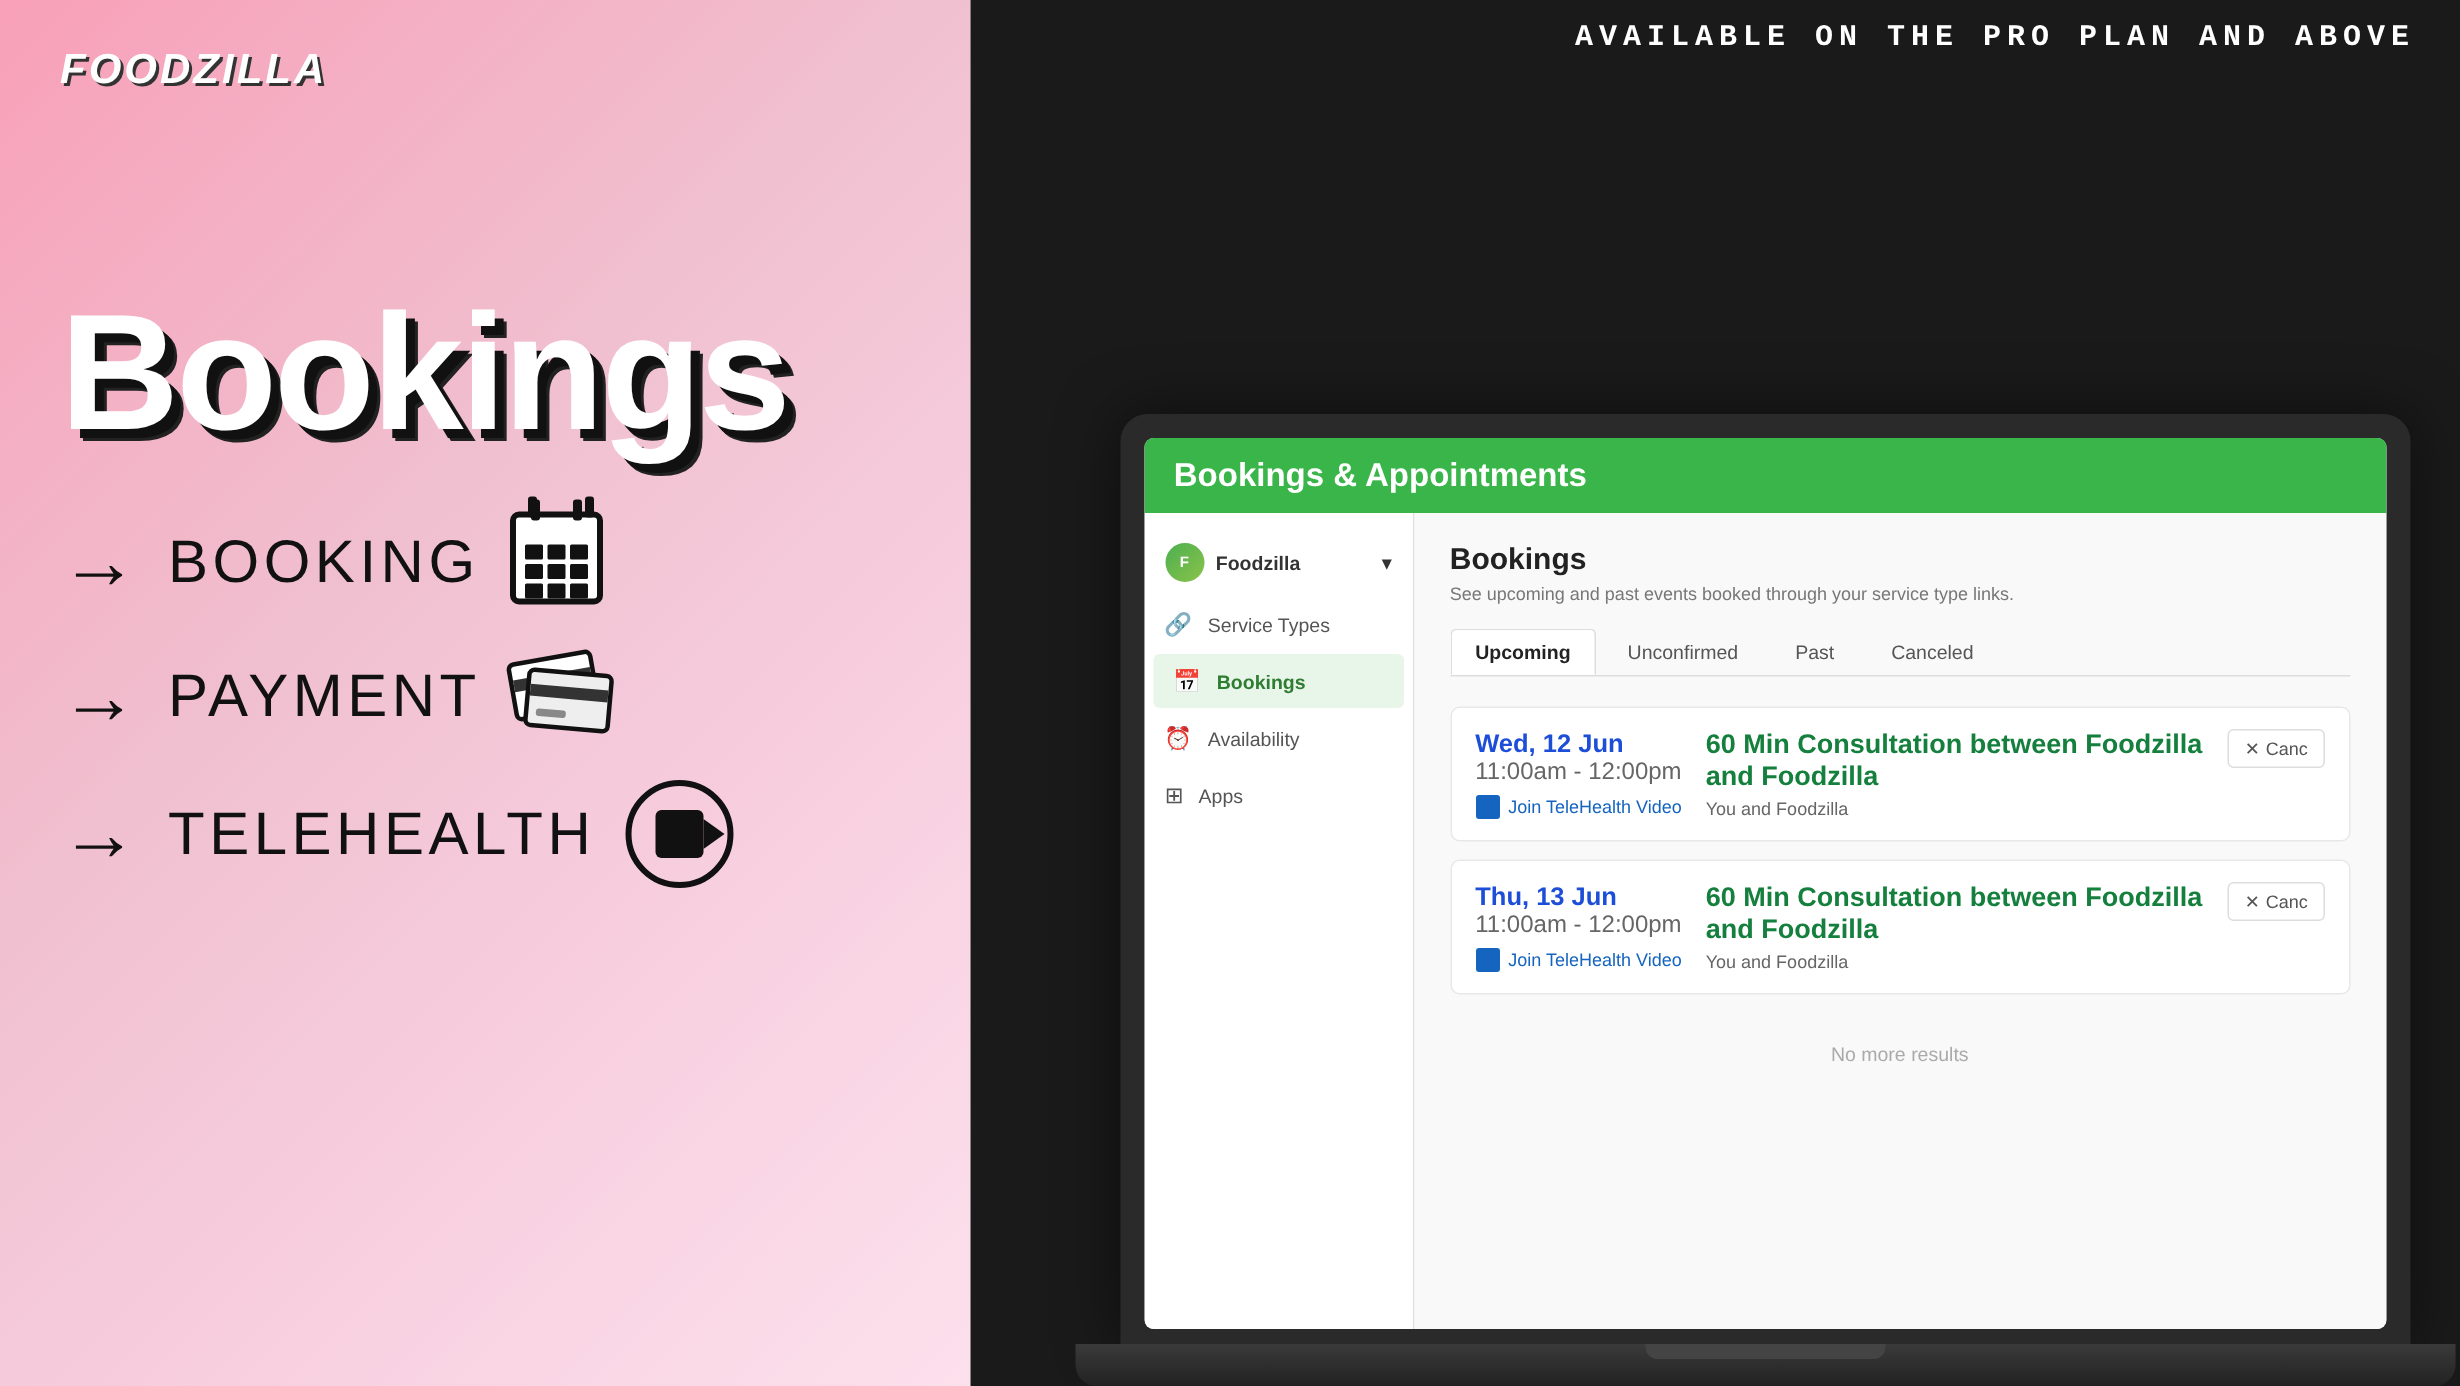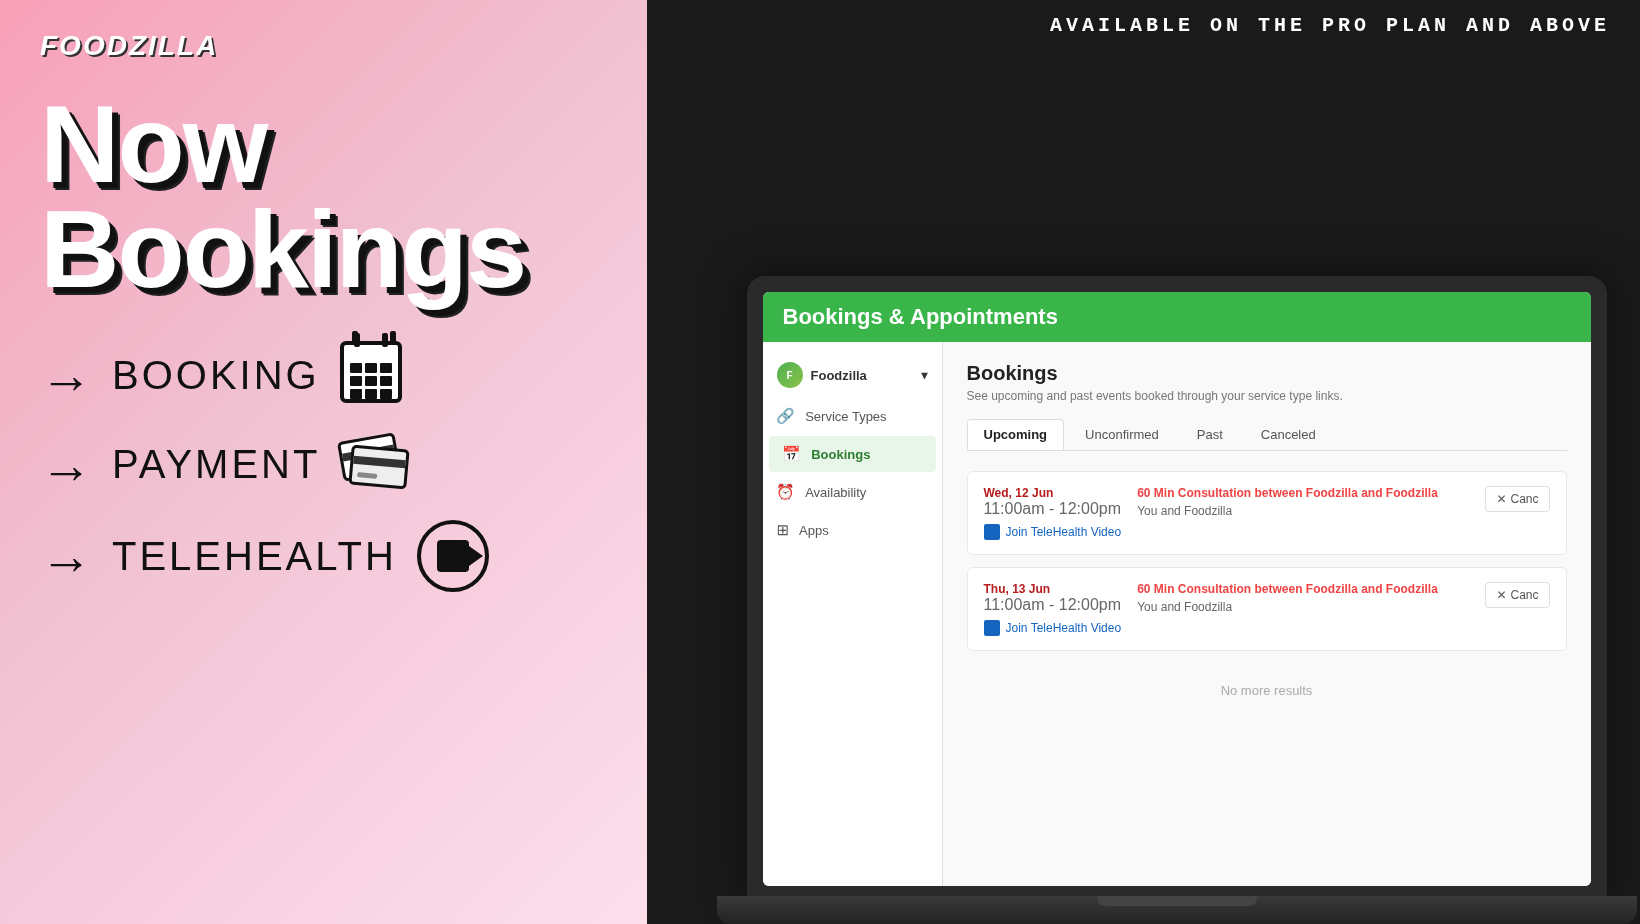--- a/index.html
+++ b/index.html
@@ -352,23 +352,23 @@
       display: flex;
       align-items: flex-start;
       gap: 16px;
     }
 
     .booking-date {
       min-width: 130px;
     }
 
     .booking-date-main {
-      font-size: 12px;
+      font-size: 17px;
       font-weight: 600;
-      color: #b91c1c;
+      color: #1d4ed8;
     }
 
     .booking-time {
       font-size: 16px;
       color: #666;
       margin-bottom: 6px;
     }
 
     .join-link {
       display: flex;
@@ -385,23 +385,23 @@
       background: #1565c0;
       border-radius: 2px;
       display: inline-block;
     }
 
     .booking-info {
       flex: 1;
     }
 
     .booking-title {
-      font-size: 12px;
+      font-size: 18px;
       font-weight: 600;
-      color: #ef4444;
+      color: #15803d;
       margin-bottom: 4px;
     }
 
     .booking-participants {
       font-size: 12px;
       color: #666;
     }
 
     .cancel-btn {
       display: flex;
@@ -444,21 +444,21 @@
       top: 0;
     }
   </style>
 </head>
 <body>
 
 <div class="left-panel">
   <div class="logo">FOODZILLA</div>
 
   <div class="now-available">
-    <span>Now</span><br>
+    <br>
     <span>Bookings</span>
   </div>
 
   <div class="features-list">
 
     <div class="feature-item">
       <span class="arrow">→</span>
       <span class="feature-label">BOOKING</span>
       <div style="position:relative; width:68px; height:68px;">
         <div class="icon-booking">

